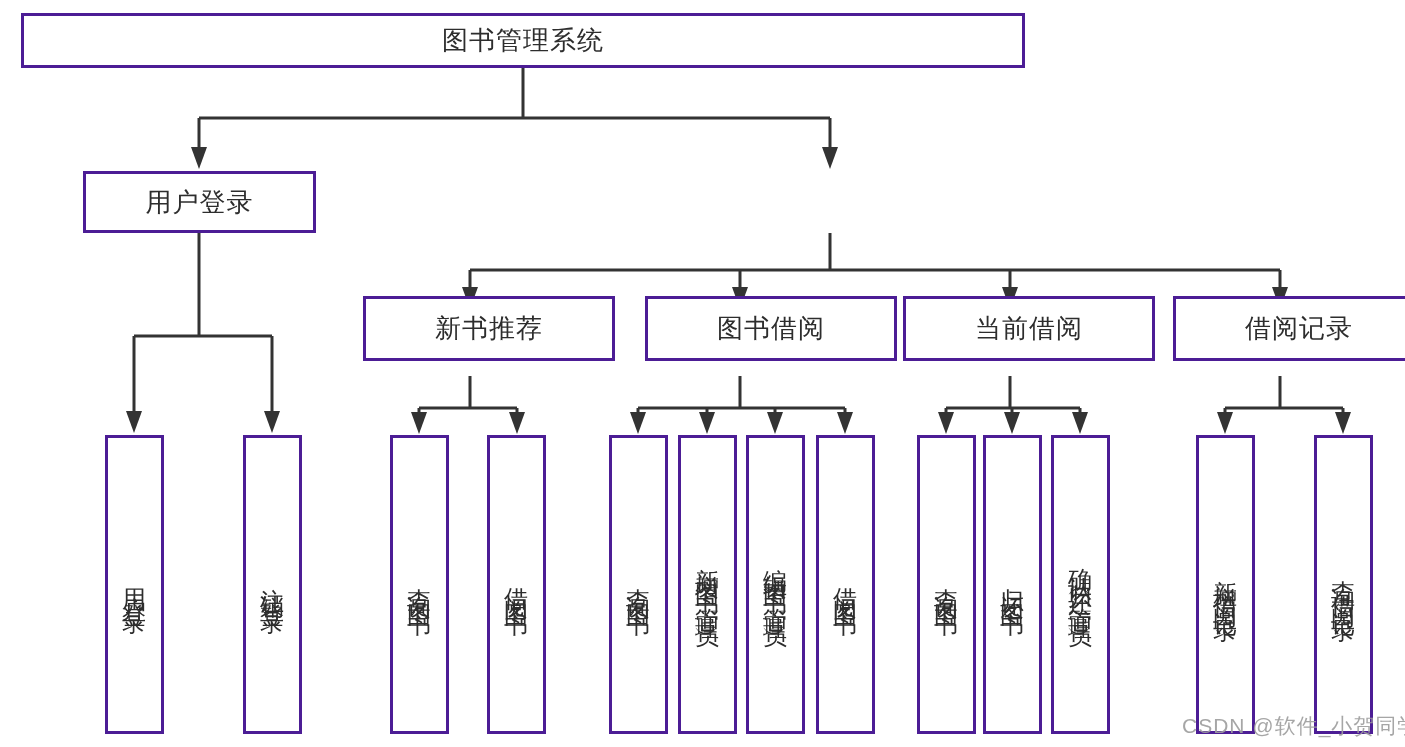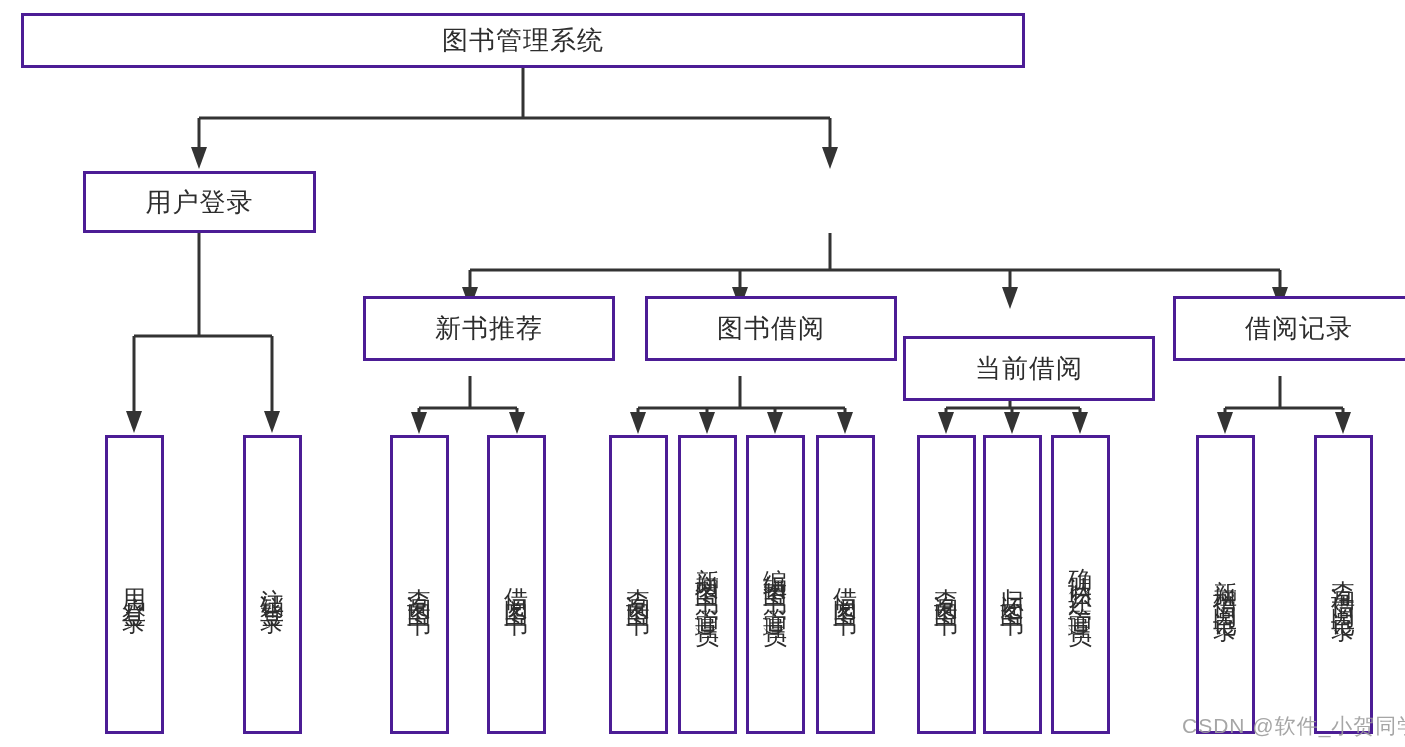--- a/index.html
+++ b/index.html
@@ -32,21 +32,21 @@
     line-height: 1.3;
     color: #2d2d2d;
   }
   
   .n-root   { left: 21px;   top: 13px;  width: 1004px; height: 55px; }
   .n-login  { left: 83px;   top: 171px; width: 233px;  height: 62px; }
   .n-mgmt   { left: 712px;  top: 169px; width: 235px;  height: 64px; }
   .n-l3     { top: 296px; width: 252px; height: 65px; }
   .n-new    { left: 363px; }
   .n-borrow { left: 633px; margin-left: 12px; }
-  .n-cur    { left: 903px; margin-top: 40px; }
+  .n-cur    { left: 903px; }
   .n-rec    { left: 1173px; }
   .leaf     { top: 435px; width: 59px; height: 299px; }
   .lf-1a { left: 105px; }  .lf-1b { left: 243px; }
   .lf-2a { left: 390px; }  .lf-2b { left: 487px; }
   .lf-3a { left: 609px; }  .lf-3b { left: 678px; }
   .lf-3c { left: 746px; }  .lf-3d { left: 816px; }
   .lf-4a { left: 917px; }  .lf-4b { left: 983px; }  .lf-4c { left: 1051px; }
   .lf-5a { left: 1196px; } .lf-5b { left: 1314px; }
   .watermark {
     position: absolute;

